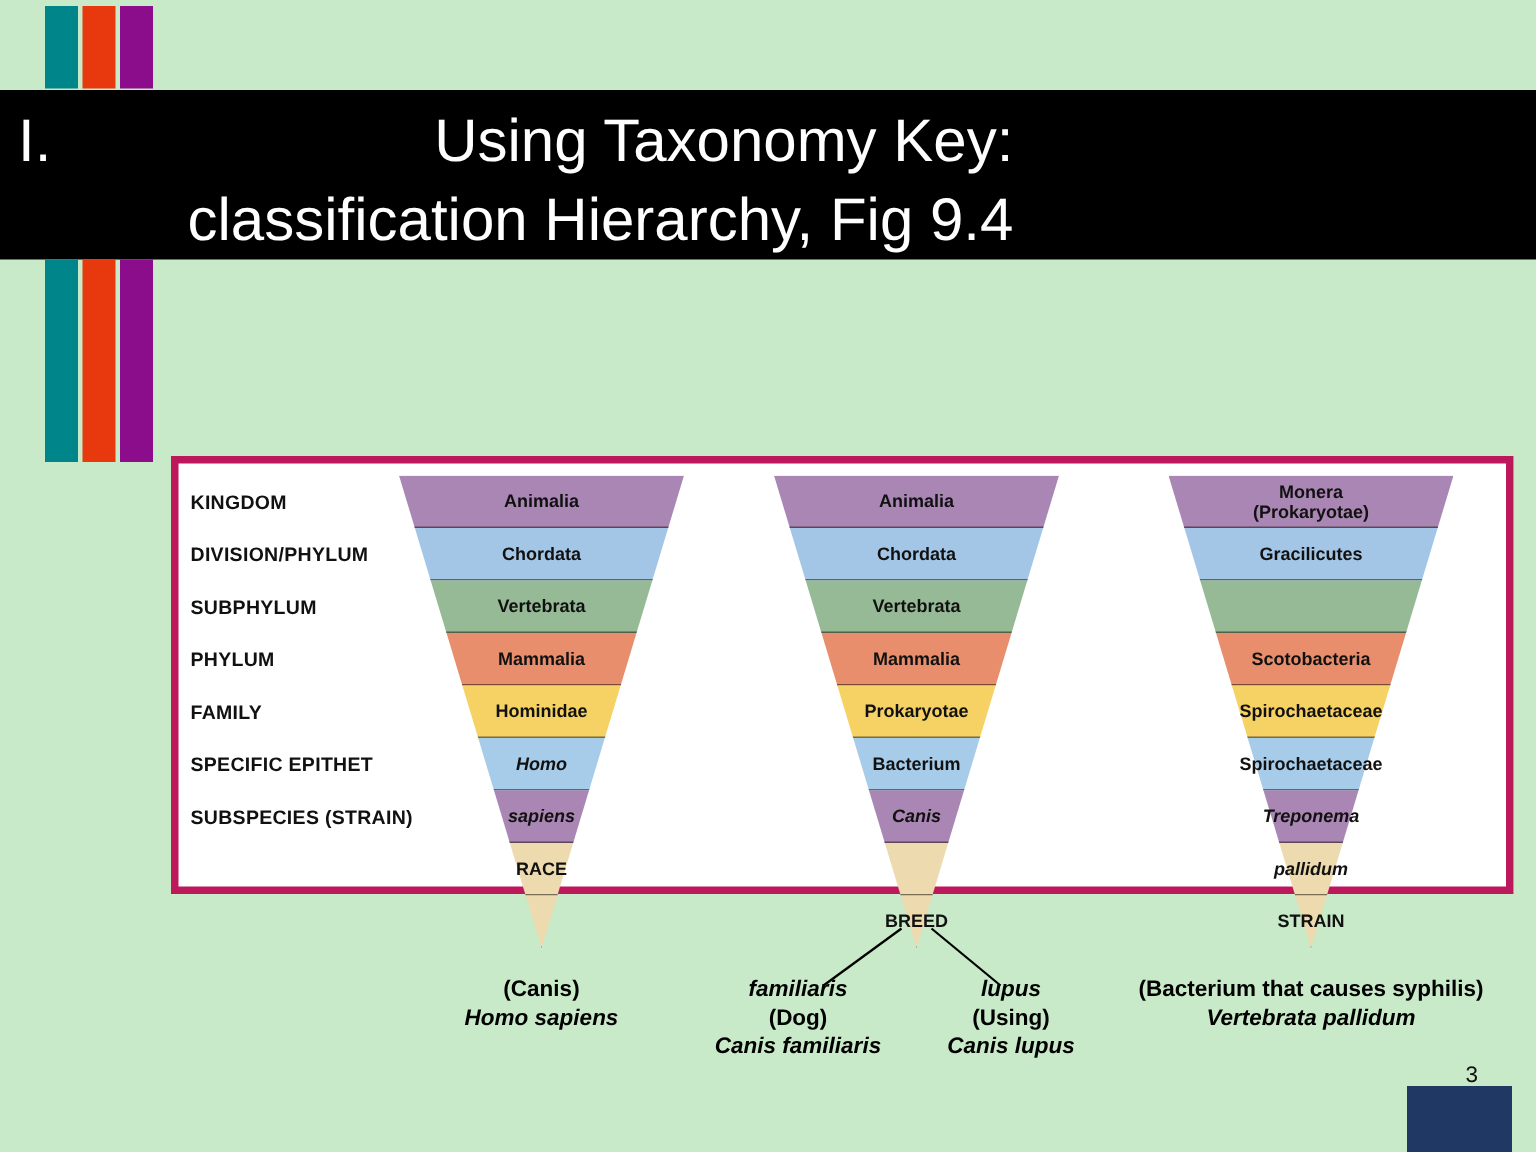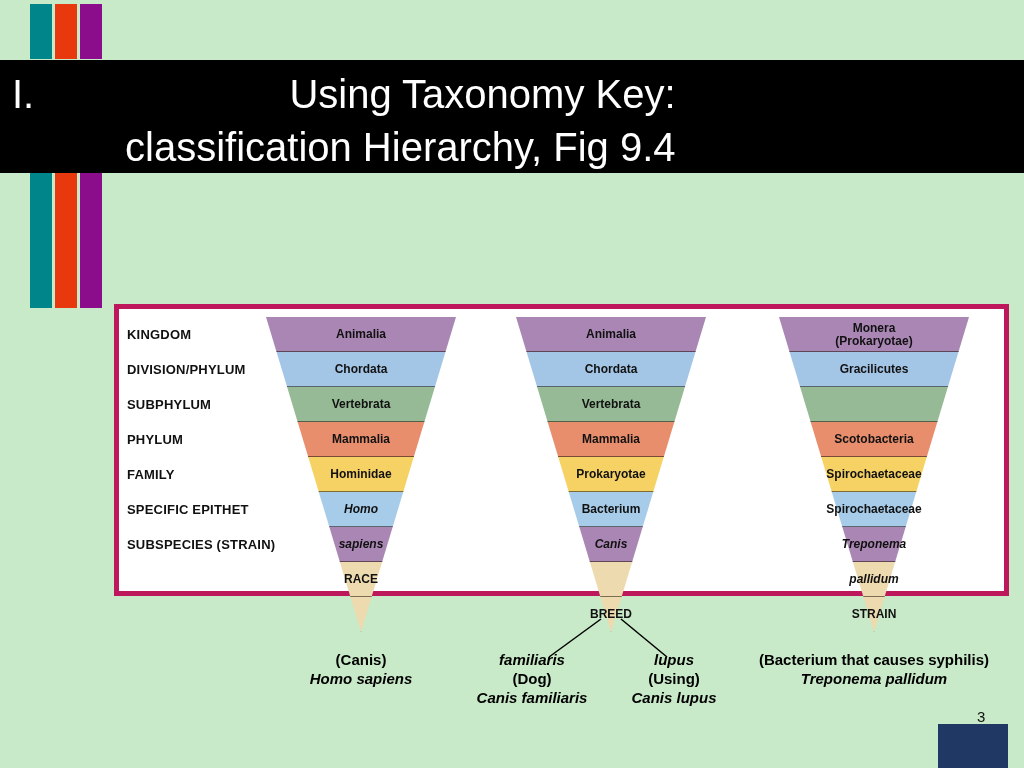--- a/index.html
+++ b/index.html
@@ -175,21 +175,21 @@
     </div>
 
     <div class="caption cap-2-right">
       <div class="it">lupus</div>
       <div>(Using)</div>
       <div class="it">Canis lupus</div>
     </div>
 
     <div class="caption cap-3">
       <div>(Bacterium that causes syphilis)</div>
-      <div class="it">Treponema pallidum</div>
+      <div class="it">Vertebrata pallidum</div>
     </div>
 
   </div>
 
   <div class="navy-square" style="background: rgb(32, 56, 100);"></div>
   <div class="page-num">3</div>
 
 </div>
 
 </body></html>

